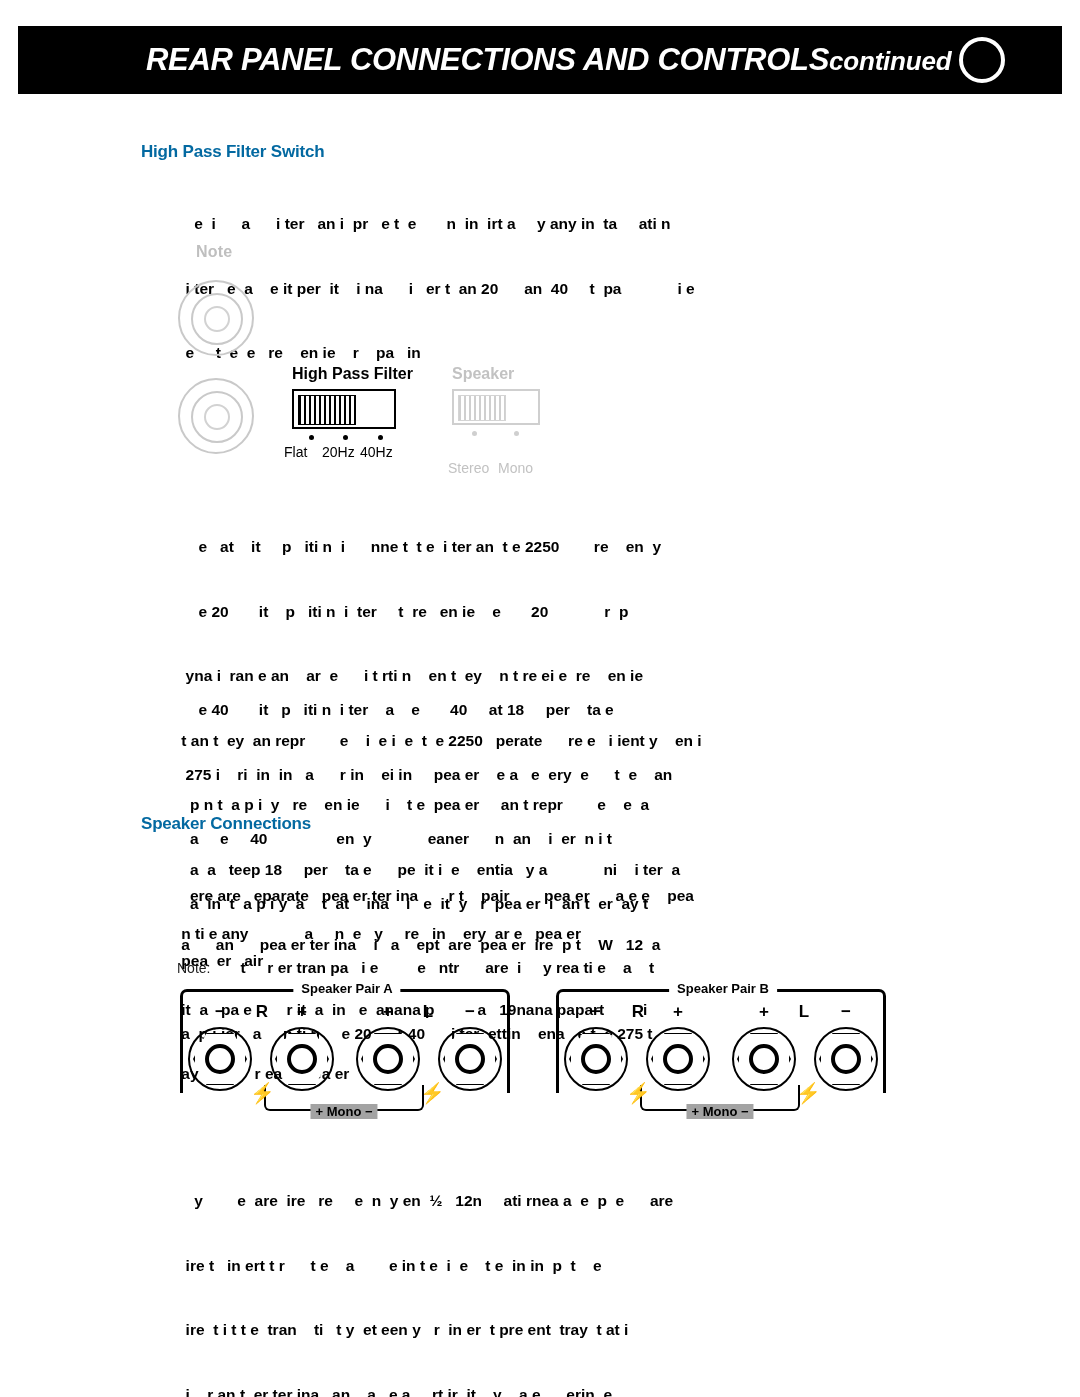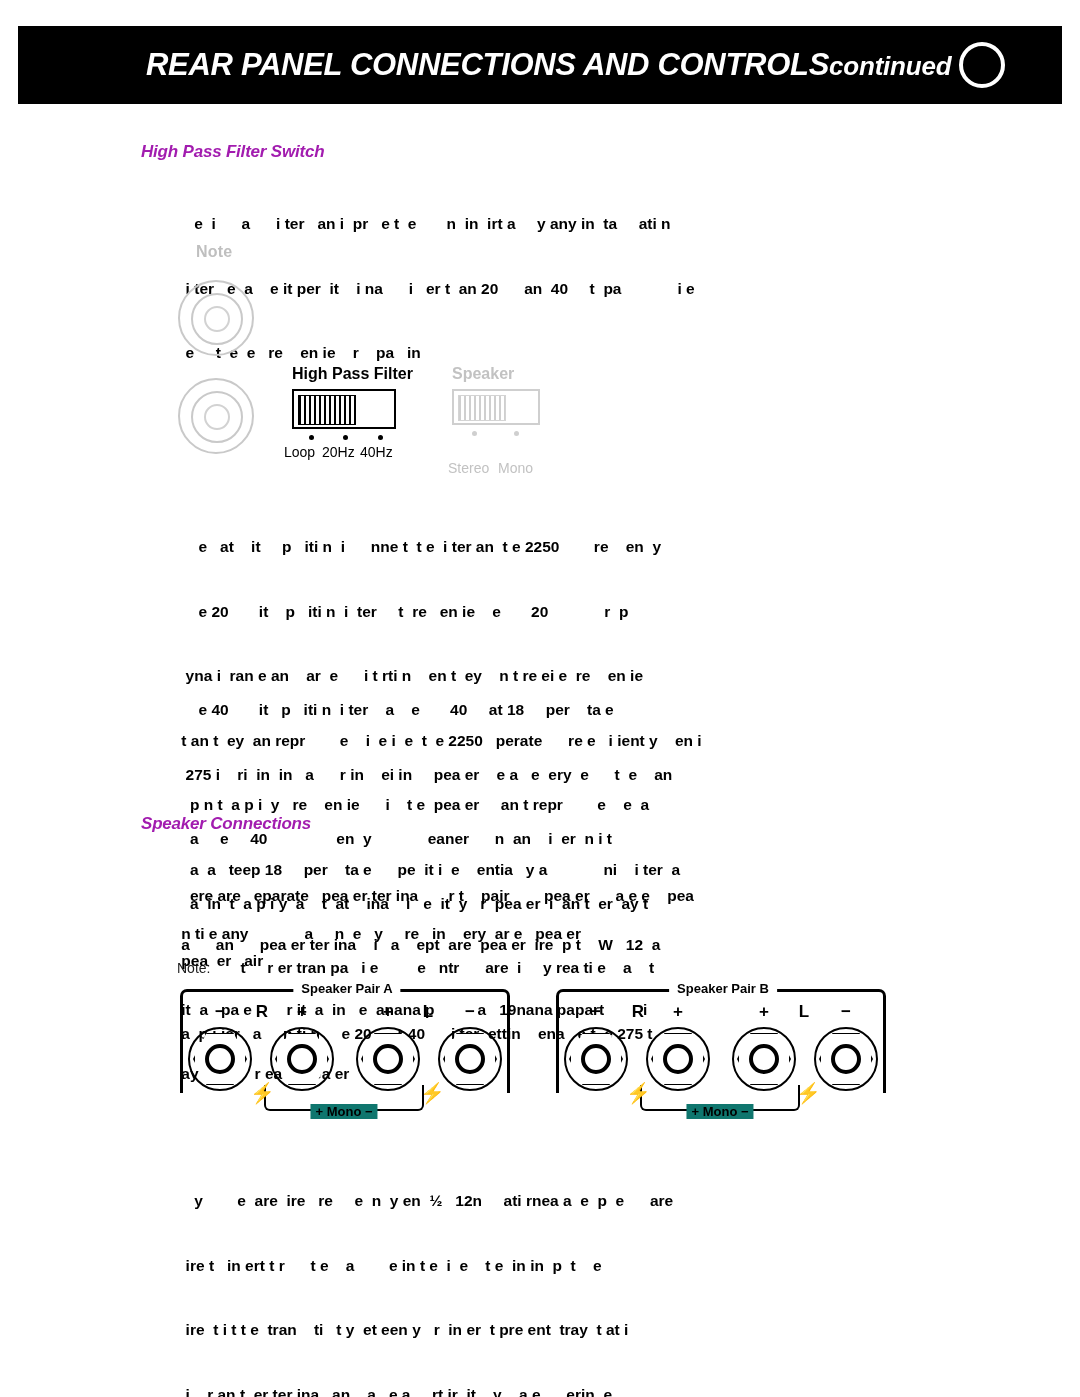--- a/index.html
+++ b/index.html
@@ -11,21 +11,21 @@
     width: 1080px; height: 1397px;
     position: relative;
     font-family: "Liberation Sans", sans-serif;
     overflow: hidden;
   }
 
   
   .header-bar {
     position: absolute;
     left: 18px; top: 26px;
-    width: 1044px; height: 78px;
+    width: 1044px; height: 68px;
     background: #000000;
     display: flex;
     align-items: center;
   }
   .header-title {
     color: #ffffff;
     font-size: 31px;
     font-weight: 700;
     font-style: italic;
     letter-spacing: -0.3px;
@@ -46,22 +46,21 @@
     border: 4px solid #ffffff;
     border-radius: 50%;
   }
 
   
   .sec-heading {
     position: absolute;
     left: 141px;
     font-size: 17px;
     font-weight: 700;
-    font-style: italic;
-    color: #a21caf;
+    color: #0369a1;
     letter-spacing: -0.2px;
     white-space: nowrap;
   }
   #heading-hpf { top: 142px; }
   #heading-spk { top: 814px; }
 
   
   .para {
     position: absolute;
     left: 177px;
@@ -270,21 +269,21 @@
     left: 92px; top: 110px;
     width: 160px; height: 26px;
     border: 2.5px solid #000000;
     border-top: none;
     border-radius: 0 0 6px 6px;
   }
   .mono-label {
     position: absolute;
     left: 50%; bottom: -10px;
     transform: translateX(-50%);
-    background: #0f766e;
+    background: #a3a3a3;
     padding: 0 5px;
     font-size: 13px;
     font-weight: 700;
     white-space: nowrap;
     color: #000000;
   }
   .bolt {
     position: absolute;
     font-size: 20px;
     font-weight: 700;
@@ -325,21 +324,21 @@
     <div class="sw-title">High Pass Filter</div>
     <div class="sw-body">
       <div class="sw-knob"></div>
     </div>
     <div class="sw-dots">
       <div class="sw-dot" style="left:17px"></div>
       <div class="sw-dot" style="left:51px"></div>
       <div class="sw-dot" style="left:86px"></div>
     </div>
     <div class="sw-labels">
-      <span class="sw-lab" style="left:-8px">Loop</span>
+      <span class="sw-lab" style="left:-8px">Flat</span>
       <span class="sw-lab" style="left:30px">20Hz</span>
       <span class="sw-lab" style="left:68px">40Hz</span>
     </div>
   </div>
 
   <div class="sw-group" id="sw-bridging">
     <div class="sw-title">Speaker</div>
     <div class="sw-body">
       <div class="sw-knob"></div>
     </div>

